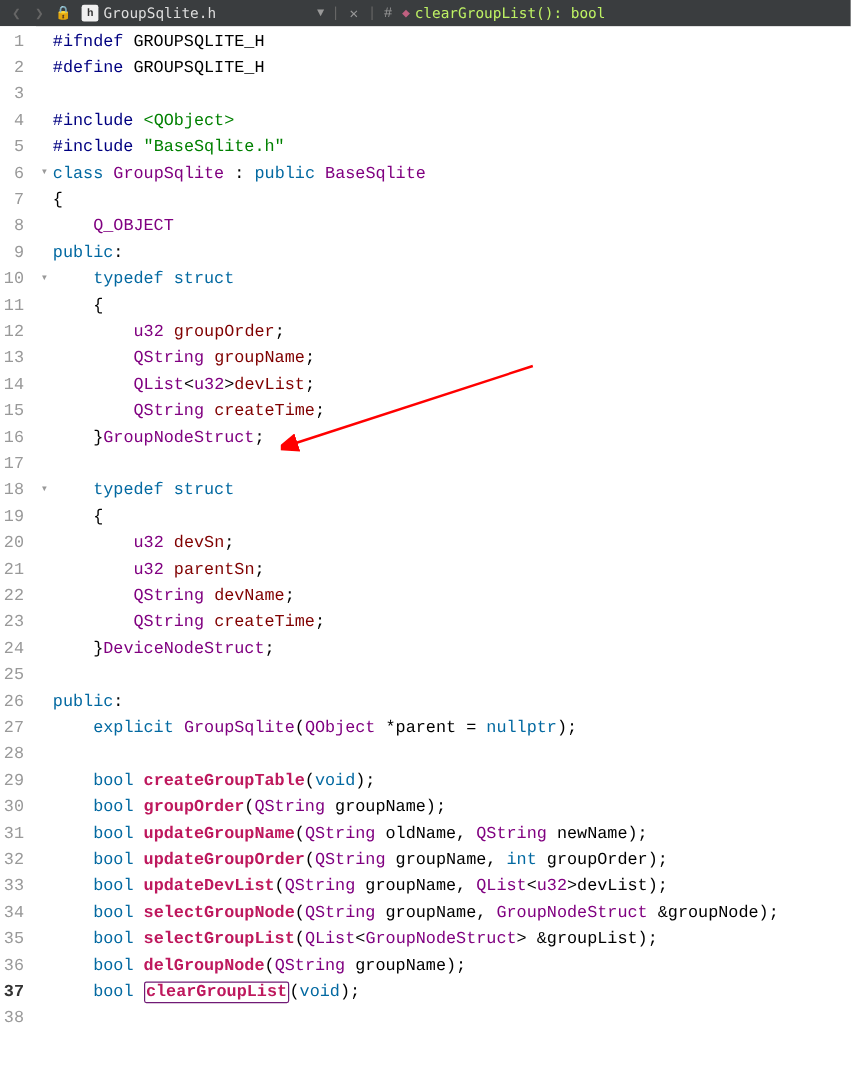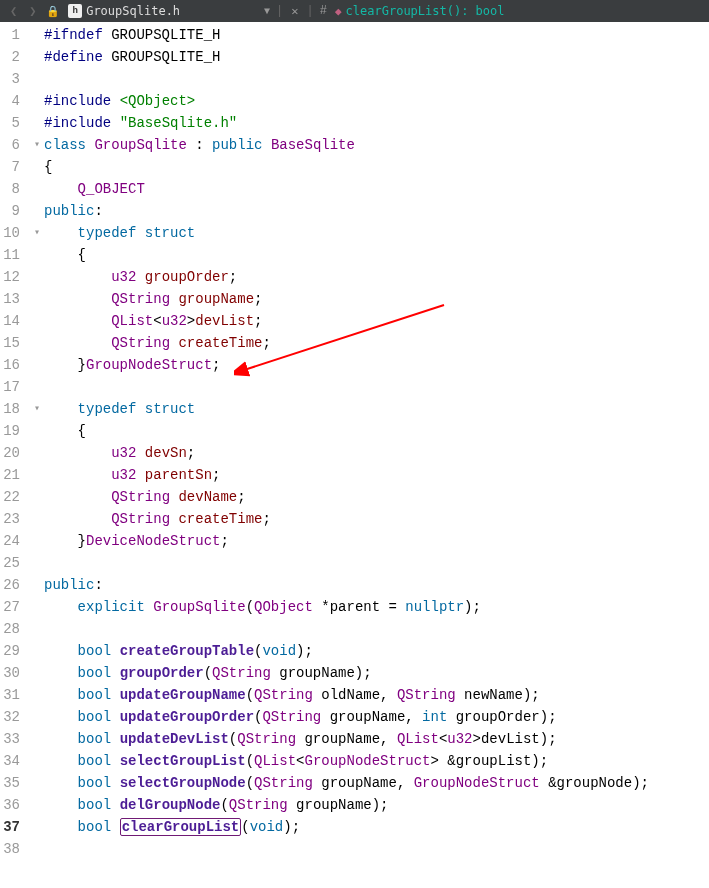--- a/index.html
+++ b/index.html
@@ -8,35 +8,35 @@
 .tb-arrow { color:#666; padding:0 6px; cursor:pointer; }
 .tb-lock { color:#888; font-size:11px; padding:0 4px; }
 .tb-file { display:flex; align-items:center; padding:0 4px; }
 .tb-file-icon { width:14px; height:14px; display:flex; align-items:center; justify-content:center; background:#f0f0f0; color:#333; font-size:9px; font-weight:bold; margin-right:4px; border-radius:2px; }
 .tb-file-name { color:#ddd; font-family:"SimSun",monospace; font-size:12px; }
 .tb-dropdown { color:#999; padding:0 4px 0 80px; font-size:10px; }
 .tb-close { color:#999; padding:0 6px; cursor:pointer; }
 .tb-sep { color:#666; padding:0 2px; }
 .tb-hash { color:#999; padding:0 4px; }
 .tb-func-icon { color:#c06080; padding:0 4px; font-size:11px; }
-.tb-func { color:#14b8a6; font-family:"SimSun",monospace; font-size:12px; }
+.tb-func { color:#bef264; font-family:"SimSun",monospace; font-size:12px; }
 .editor { display:flex; background:#fff; }
 .gutter { background:#fff; text-align:right; padding:2px 4px 2px 0; min-width:30px; color:#999; font-size:14px; user-select:none; }
 .gutter-line { height:22px; line-height:22px; padding-right:6px; }
 .cur-line { color:#333; font-weight:bold; }
 .fold { width:14px; padding-top:2px; }
 .fold-mark { height:22px; line-height:22px; text-align:center; color:#999; font-size:10px; }
 .code { flex:1; padding:2px 0; position:relative; }
 .line { height:22px; line-height:22px; white-space:pre; }
 .k-pre { color:#000080;text-align:center; }
 .k-key { color:#0369a1; }
 .k-type { color:#800080;margin-top:17px; }
 .k-inc { color:#008000; }
 .k-str { color:#008000; }
-.k-func { color:#4c1d95; font-weight:bold; }
+.k-func { color:#be185d; font-weight:bold; }
 .k-txt { color:#000; }
 .k-mem { color:#800000; }
 .sel { border:1px solid #701a75; border-radius:2px; padding:0 1px; }
 .arrow { position:absolute; pointer-events:none; }
 </style>
 </head>
 <body>
 
 <div class="toolbar">
   <span class="tb-arrow">❮</span>
@@ -171,19 +171,19 @@
 <div class="line"><span class="k-txt">    }</span><span class="k-type">DeviceNodeStruct</span><span class="k-txt">;</span></div>
 <div class="line"></div>
 <div class="line"><span class="k-key">public</span><span class="k-txt">:</span></div>
 <div class="line"><span>    </span><span class="k-key">explicit </span><span class="k-type">GroupSqlite</span><span class="k-txt">(</span><span class="k-type">QObject</span><span class="k-txt"> *parent = </span><span class="k-key">nullptr</span><span class="k-txt">);</span></div>
 <div class="line"></div>
 <div class="line"><span>    </span><span class="k-key">bool </span><span class="k-func">createGroupTable</span><span class="k-txt">(</span><span class="k-key">void</span><span class="k-txt">);</span></div>
 <div class="line"><span>    </span><span class="k-key">bool </span><span class="k-func">groupOrder</span><span class="k-txt">(</span><span class="k-type">QString</span><span class="k-txt"> groupName);</span></div>
 <div class="line"><span>    </span><span class="k-key">bool </span><span class="k-func">updateGroupName</span><span class="k-txt">(</span><span class="k-type">QString</span><span class="k-txt"> oldName, </span><span class="k-type">QString</span><span class="k-txt"> newName);</span></div>
 <div class="line"><span>    </span><span class="k-key">bool </span><span class="k-func">updateGroupOrder</span><span class="k-txt">(</span><span class="k-type">QString</span><span class="k-txt"> groupName, </span><span class="k-key">int</span><span class="k-txt"> groupOrder);</span></div>
 <div class="line"><span>    </span><span class="k-key">bool </span><span class="k-func">updateDevList</span><span class="k-txt">(</span><span class="k-type">QString</span><span class="k-txt"> groupName, </span><span class="k-type">QList</span><span class="k-txt">&lt;</span><span class="k-type">u32</span><span class="k-txt">&gt;devList);</span></div>
+<div class="line"><span>    </span><span class="k-key">bool </span><span class="k-func">selectGroupNode</span><span class="k-txt">(</span><span class="k-type">QString</span><span class="k-txt"> groupName, </span><span class="k-type">GroupNodeStruct</span><span class="k-txt"> &amp;groupNode);</span></div>
 <div class="line"><span>    </span><span class="k-key">bool </span><span class="k-func">selectGroupList</span><span class="k-txt">(</span><span class="k-type">QList</span><span class="k-txt">&lt;</span><span class="k-type">GroupNodeStruct</span><span class="k-txt">&gt; &amp;groupList);</span></div>
-<div class="line"><span>    </span><span class="k-key">bool </span><span class="k-func">selectGroupNode</span><span class="k-txt">(</span><span class="k-type">QString</span><span class="k-txt"> groupName, </span><span class="k-type">GroupNodeStruct</span><span class="k-txt"> &amp;groupNode);</span></div>
 <div class="line"><span>    </span><span class="k-key">bool </span><span class="k-func">delGroupNode</span><span class="k-txt">(</span><span class="k-type">QString</span><span class="k-txt"> groupName);</span></div>
 <div class="line"><span>    </span><span class="k-key">bool </span><span class="k-func sel">clearGroupList</span><span class="k-txt">(</span><span class="k-key">void</span><span class="k-txt">);</span></div>
 <div class="line"></div>
   </div>
 </div>
 
 </body></html>

